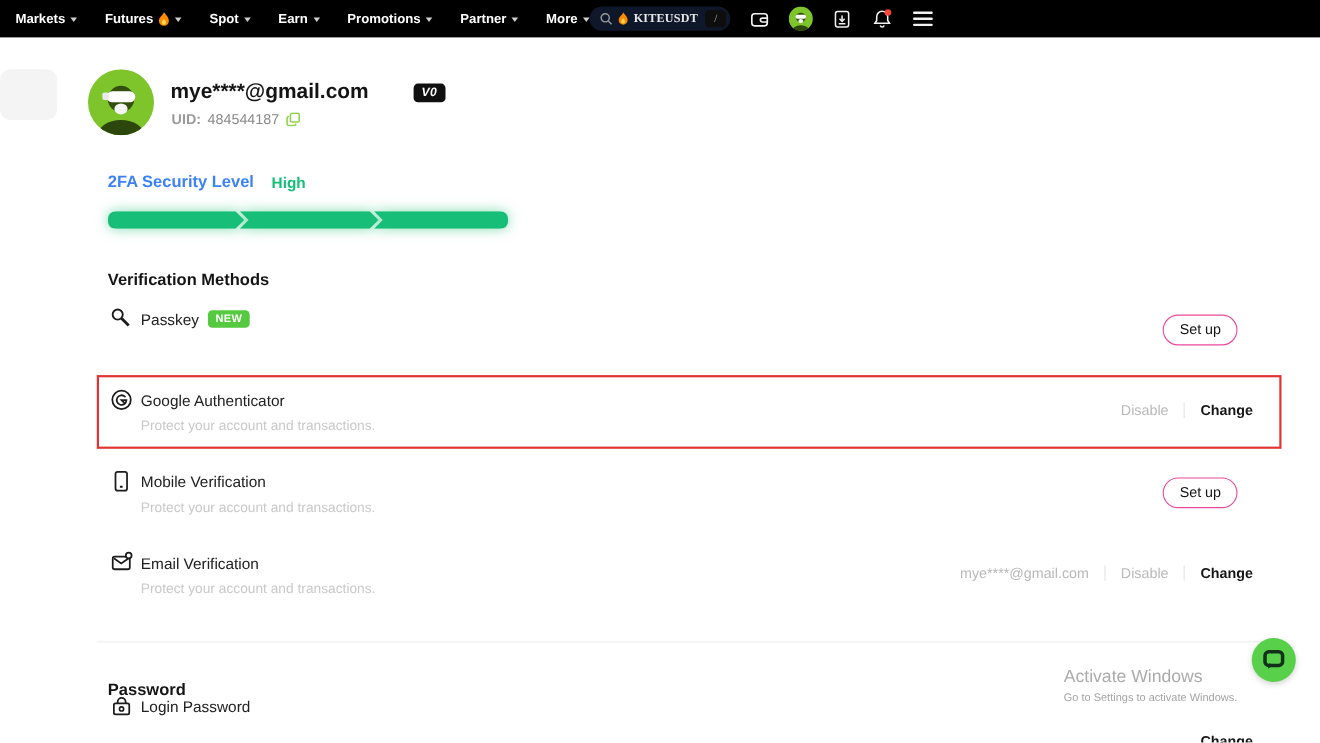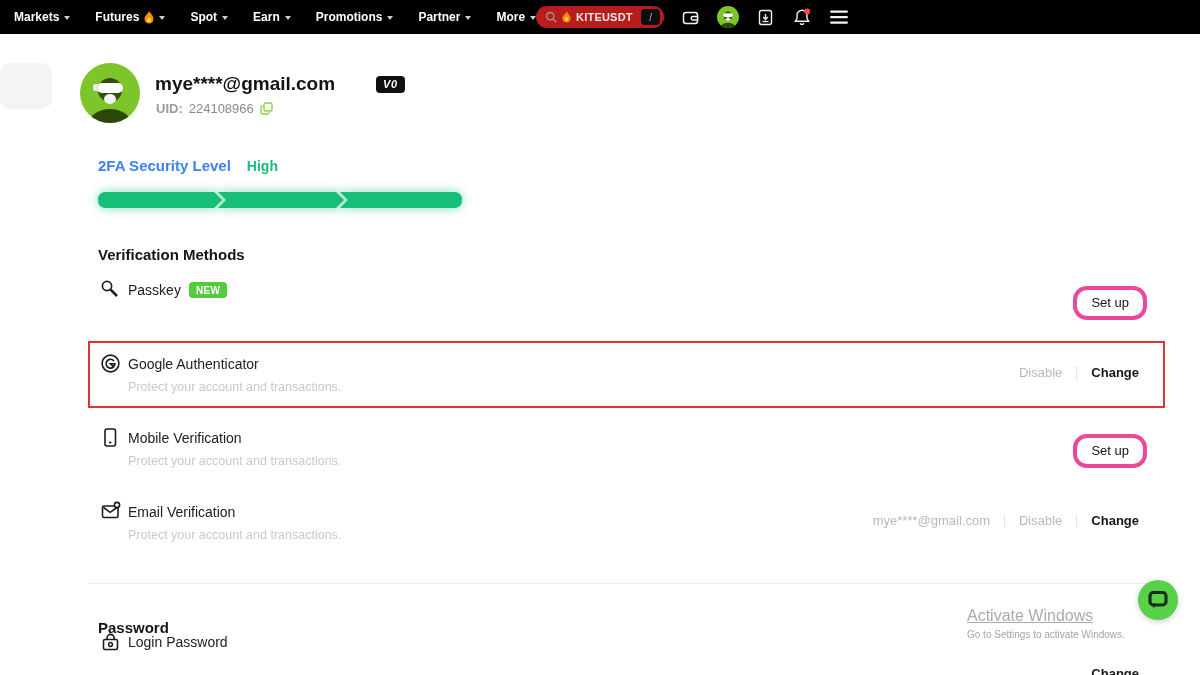--- a/index.html
+++ b/index.html
@@ -12,22 +12,22 @@
   .topnav {
     position:absolute; top:0; left:0; width:1200px; height:34px;
     background:#000; display:flex; align-items:center; justify-content:flex-start;
     padding:0 14px; z-index:10;
   }
   .nav-left { display:flex; align-items:center; gap:25px; }
   .nav-item { display:flex; align-items:center; gap:5px; color:#fff; font-size:12px; font-weight:bold; cursor:pointer; white-space:nowrap; }
   .caret { width:0; height:0; border-left:3.5px solid transparent; border-right:3.5px solid transparent; border-top:4px solid #cfcfcf; margin-top:2px; }
   .nav-right { display:flex; align-items:center; gap:17px; }
   .search-pill {
-    width:128px; height:22px; background:#b91c1c; border-radius:11px;
-    display:flex; align-items:center; gap:5px; padding:0 4px 0 9px;
+    width:128px; height:22px; background:#0f172a; border-radius:11px;
+    display:flex; align-items:center; gap:5px; padding:0 4px 0 9px;font-family:Liberation Serif, serif;
   }
   .search-value { flex:1; color:#e8e8e8; font-size:11px; font-weight:bold; letter-spacing:.2px; }
   .slash-key { width:19px; height:16px; background:#0e0e0e; border-radius:4px; color:#b5b5b5; font-size:10px; display:flex; align-items:center; justify-content:center; }
   .nav-icon { display:flex; align-items:center; justify-content:center; cursor:pointer; }
 
   
   .side-stub { position:absolute; left:0; top:63px; width:52px; height:46px; background:#f4f4f4; border-radius:10px; }
 
   
   .profile-avatar { position:absolute; left:80px; top:63px; width:60px; height:60px; }
@@ -45,39 +45,39 @@
   .sec-bar { position:absolute; left:98px; top:192px; width:364px; height:16px; filter:drop-shadow(0 0 6px rgba(23,190,119,.55)); }
 
   
   .section-heading { position:absolute; left:98px; font-size:15px; font-weight:bold; color:#151515; }
   .v-row { position:absolute; left:100px; width:1065px; height:62px; }
   .row-icon { position:absolute; left:0; top:0; }
   .row-title { position:absolute; left:28px; top:3px; font-size:14px; color:#212121; display:flex; align-items:center; gap:8px;text-align:right; }
   .new-badge { background:#55C93F; color:#fff; font-size:10px; font-weight:bold; border-radius:4px; padding:2.5px 7px; letter-spacing:.3px; }
   .row-desc { position:absolute; left:28px; top:27px; font-size:12.5px; color:#c9c9c9; }
   .btn-setup {
-    position:absolute; right:18px; top:7px; background:#fff; border:4px solid #ec4899;
+    position:absolute; right:40px; top:7px; background:#fff; border:1px solid #ec4899;
     border-radius:14px; padding:5px 14px 6px; font-size:13px; color:#141414; cursor:pointer;
     font-family:"Liberation Sans", sans-serif;
   }
   .row-actions { position:absolute; right:26px; top:12px; display:flex; align-items:center; gap:14px; }
   .action-muted { font-size:13px; color:#b9b9b9; cursor:pointer; }
   .action-strong { font-size:13px; color:#161616; font-weight:bold; cursor:pointer; }
   .action-div { width:1px; height:14px; background:#e4e4e4; }
 
   .highlight-box { position:absolute; left:88px; top:341px; width:1077px; height:67px; border:2px solid #E23232; pointer-events:none; z-index:5; }
   .hr-div { position:absolute; left:88px; top:583px; width:1077px; height:1px; background:#ededed; }
 
   
   .pw-row { position:absolute; left:100px; top:631px; width:1065px; height:24px; }
   .pw-change { position:absolute; right:61px; top:666px; font-size:13px; font-weight:bold; color:#161616; cursor:pointer; }
 
   
   .watermark { position:absolute; left:967px; top:607px; color:#ababab; }
-  .wm1 { font-size:16px;text-decoration:underline; }
+  .wm1 { font-size:16px; }
   .wm2 { font-size:10px; color:#a4a4a4; margin-top:4px; }
   .chat-fab {
     position:absolute; left:1138px; top:580px; width:40px; height:40px; border-radius:50%;
     background:#58D04A; display:flex; align-items:center; justify-content:center;
     box-shadow:0 2px 6px rgba(0,0,0,.18); cursor:pointer;
   }
 </style>
 </head>
 <body>
 
@@ -194,21 +194,21 @@
         <ellipse cx="30" cy="36" rx="6" ry="5" fill="#f4f4f4"></ellipse>
       </g>
     </svg>
 </div>
 <div class="profile-email-row">
   <span class="profile-email">mye****@gmail.com</span>
   <span class="vip-badge">V0</span>
 </div>
 <div class="uid-row">
   <span class="uid-label">UID:</span>
-  <span class="uid-value">224108966</span>
+  <span class="uid-value">484544187</span>
   <svg width="13" height="13" viewBox="0 0 13 13">
       <rect x="4" y="1" width="8" height="8" rx="1.5" fill="none" stroke="#8fd24a" stroke-width="1.4"></rect>
       <path d="M2.8 4 H2.5 A1.5 1.5 0 0 0 1 5.5 V10.5 A1.5 1.5 0 0 0 2.5 12 H7.5 A1.5 1.5 0 0 0 9 10.5 V10.2" fill="none" stroke="#8fd24a" stroke-width="1.4"></path>
     </svg>
 </div>
 
 <div class="sec-level-row">
   <span class="sec-level-title">2FA Security Level</span>
   <span class="sec-level-value">High</span>
 </div>

